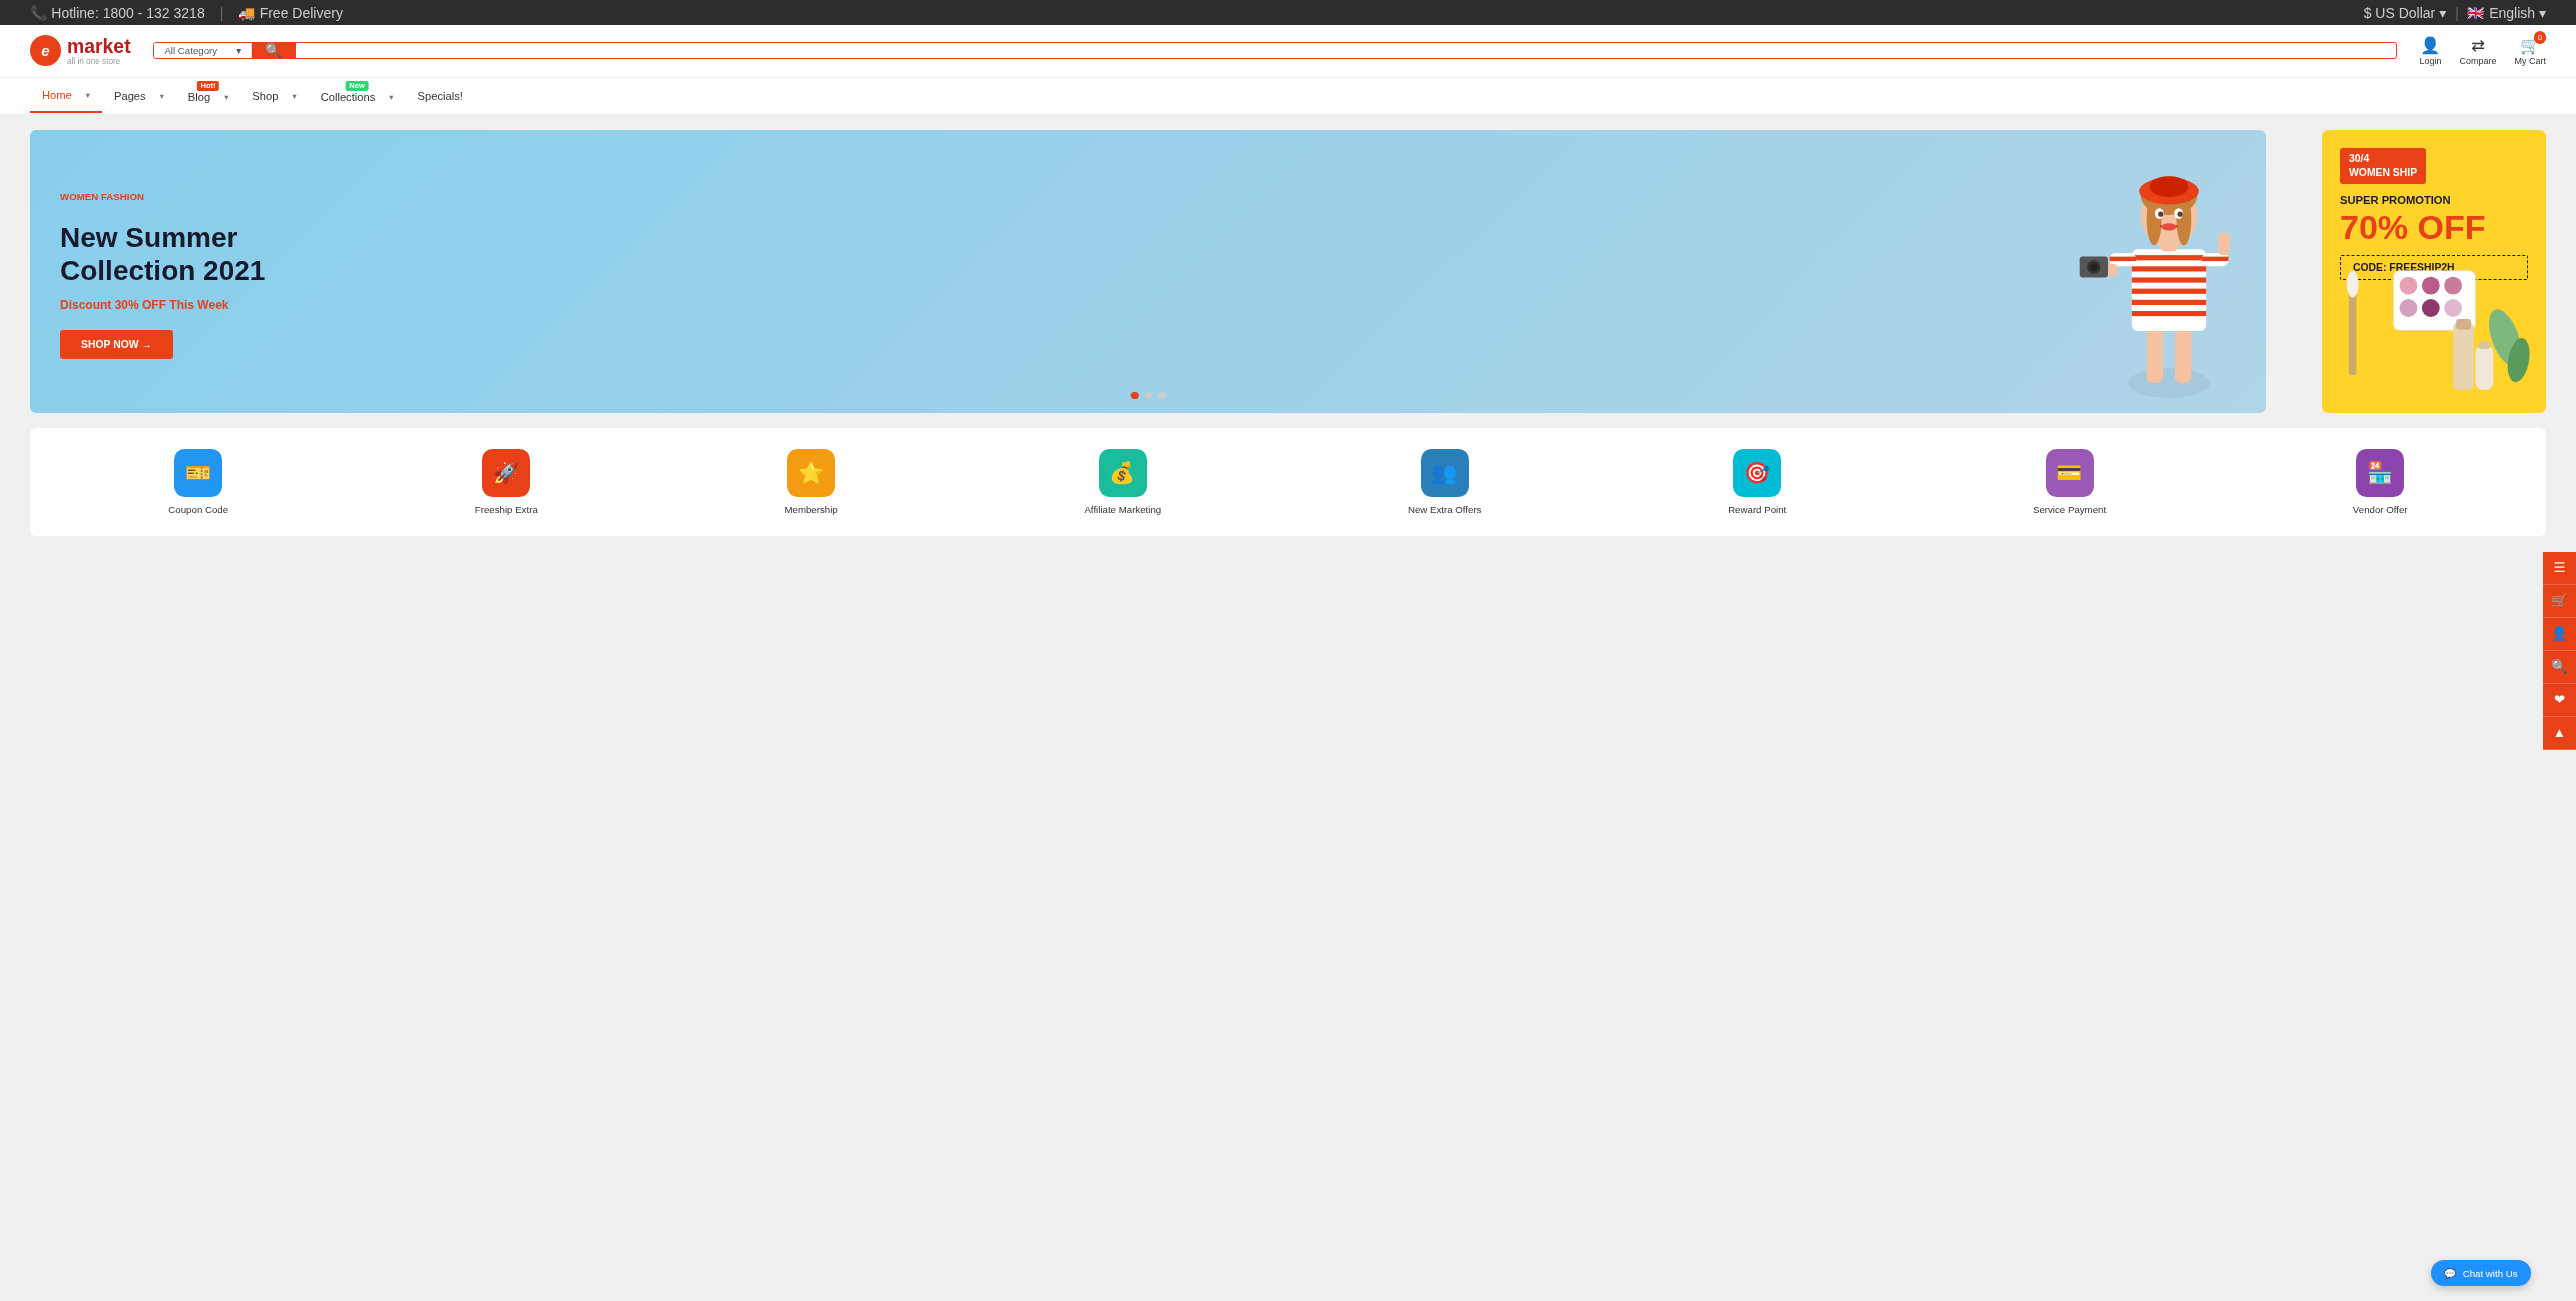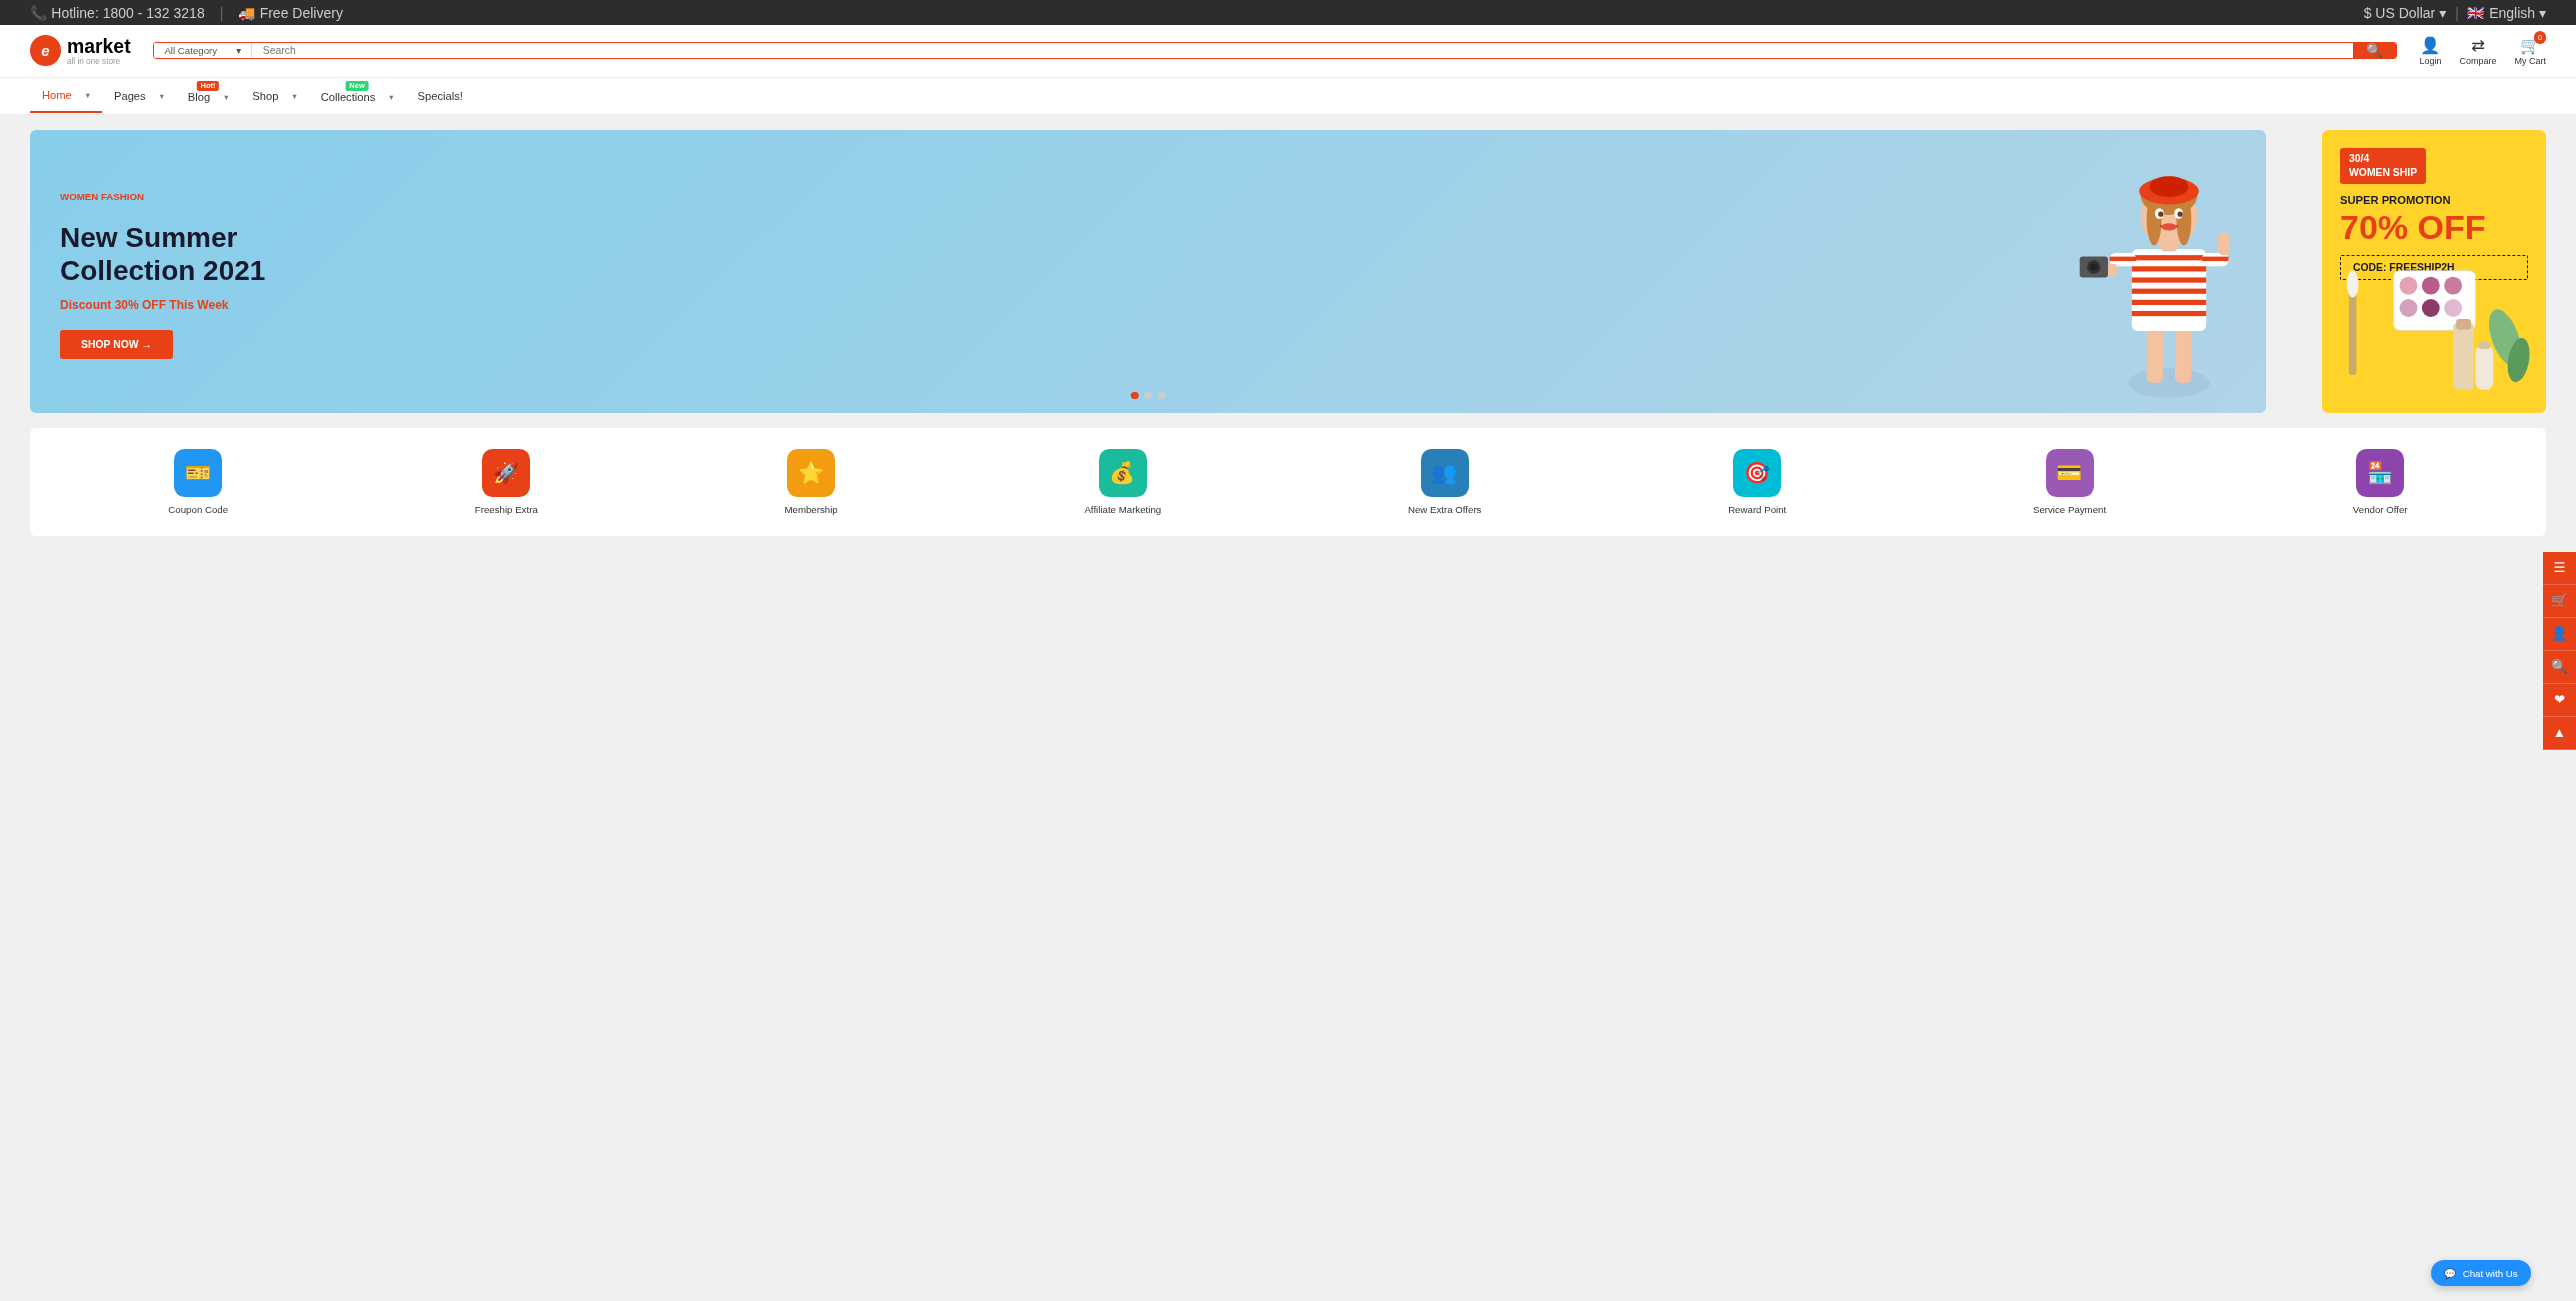--- a/index.html
+++ b/index.html
@@ -28,21 +28,21 @@
       gap: 22.4px;
       border-bottom: 0.7px solid #eee;
     }
     .logo { display: flex; align-items: center; gap: 6px; text-decoration: none; }
     .logo-icon {
       width: 31px; height: 31px; background: #e84118; border-radius: 50%;
       display: flex; align-items: center; justify-content: center;
       color: white; font-weight: bold; font-size: 15px; font-style: italic;
     }
     .logo-text { line-height: 1.1; }
-    .logo-text .brand { font-size: 19.4px; font-weight: bold; color: #000000; }
+    .logo-text .brand { font-size: 19.4px; font-weight: bold; color: #b91c1c; }
     .logo-text .sub { font-size: 8.2px; color: #999; }
 
     .search-bar {
       flex: 1;
       display: flex;
       border: 1.5px solid #e84118;
       border-radius: 3px;
       overflow: hidden;
     }
     .search-category {
@@ -278,21 +278,20 @@
       <div class="brand">market</div>
       <div class="sub">all in one store</div>
     </div>
   </a>
 
   <div class="search-bar">
     <div class="search-category">
       <span>All Category</span>
       <span>▾</span>
     </div>
-    <input class="search-input" type="text" placeholder="Search" style="">
     <button class="search-btn">
       <span>🔍</span>
     </button>
   </div>
 
   <div class="header-actions">
     <div class="header-action">
       <span class="icon">👤</span>
       <span>Login</span>
     </div>

